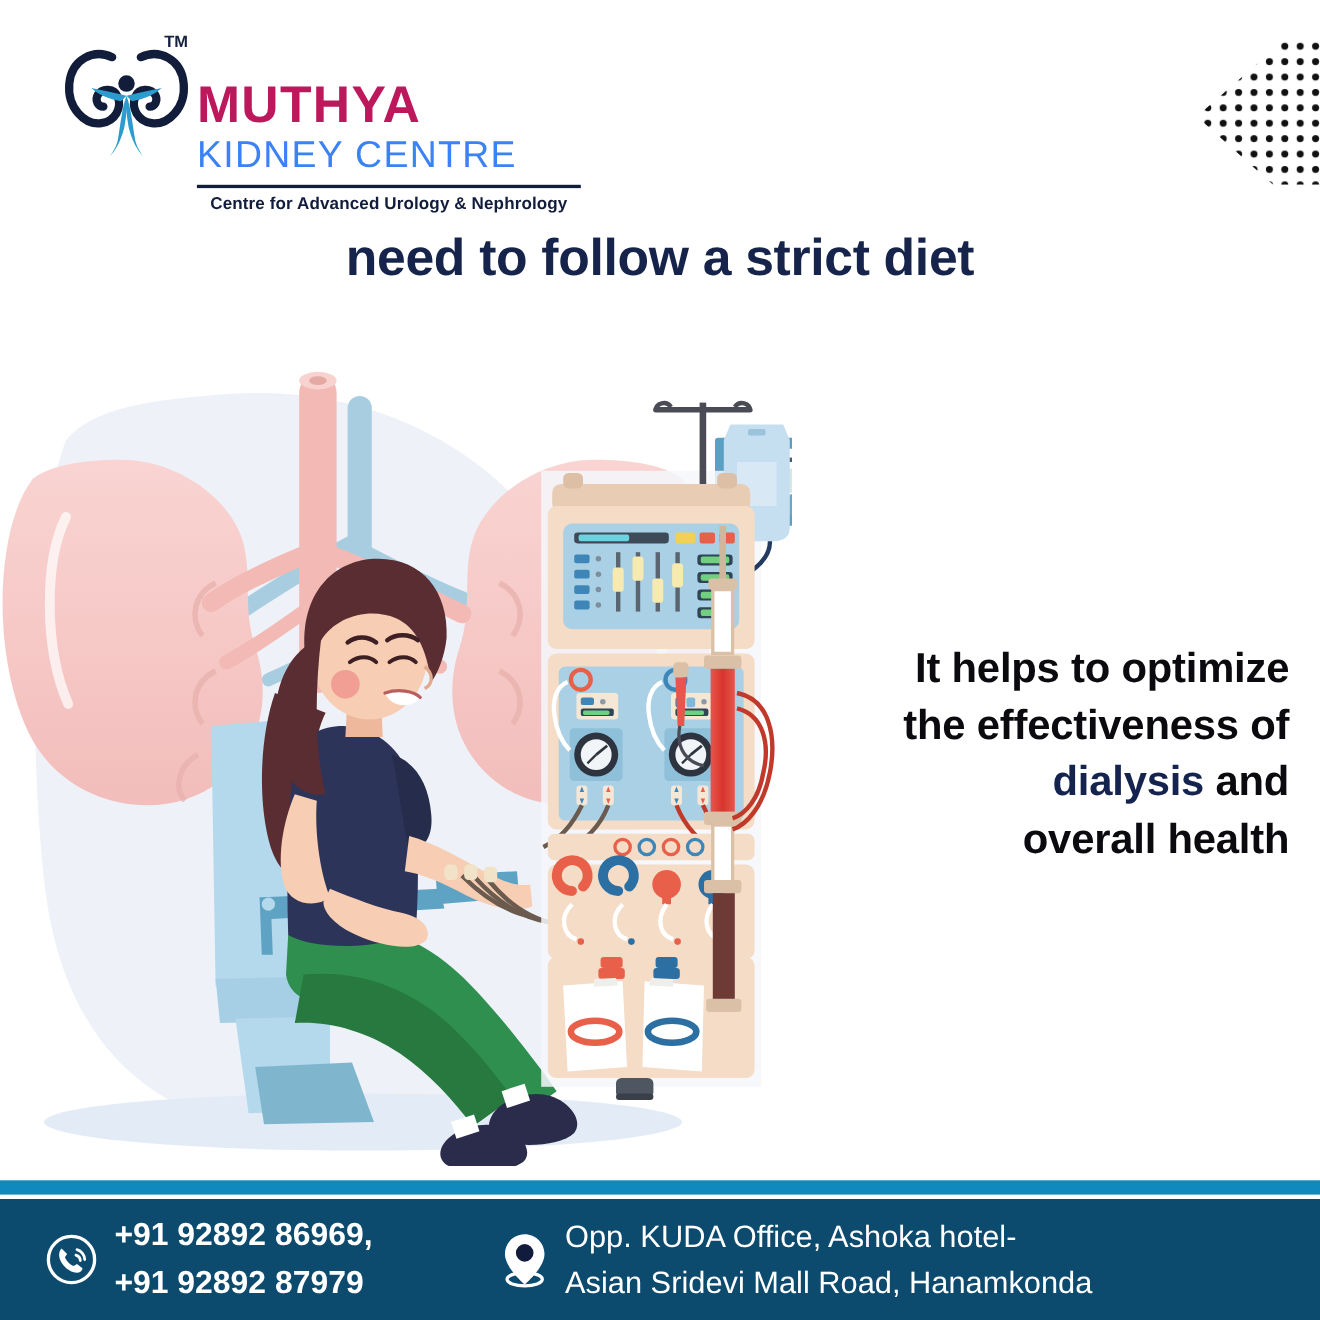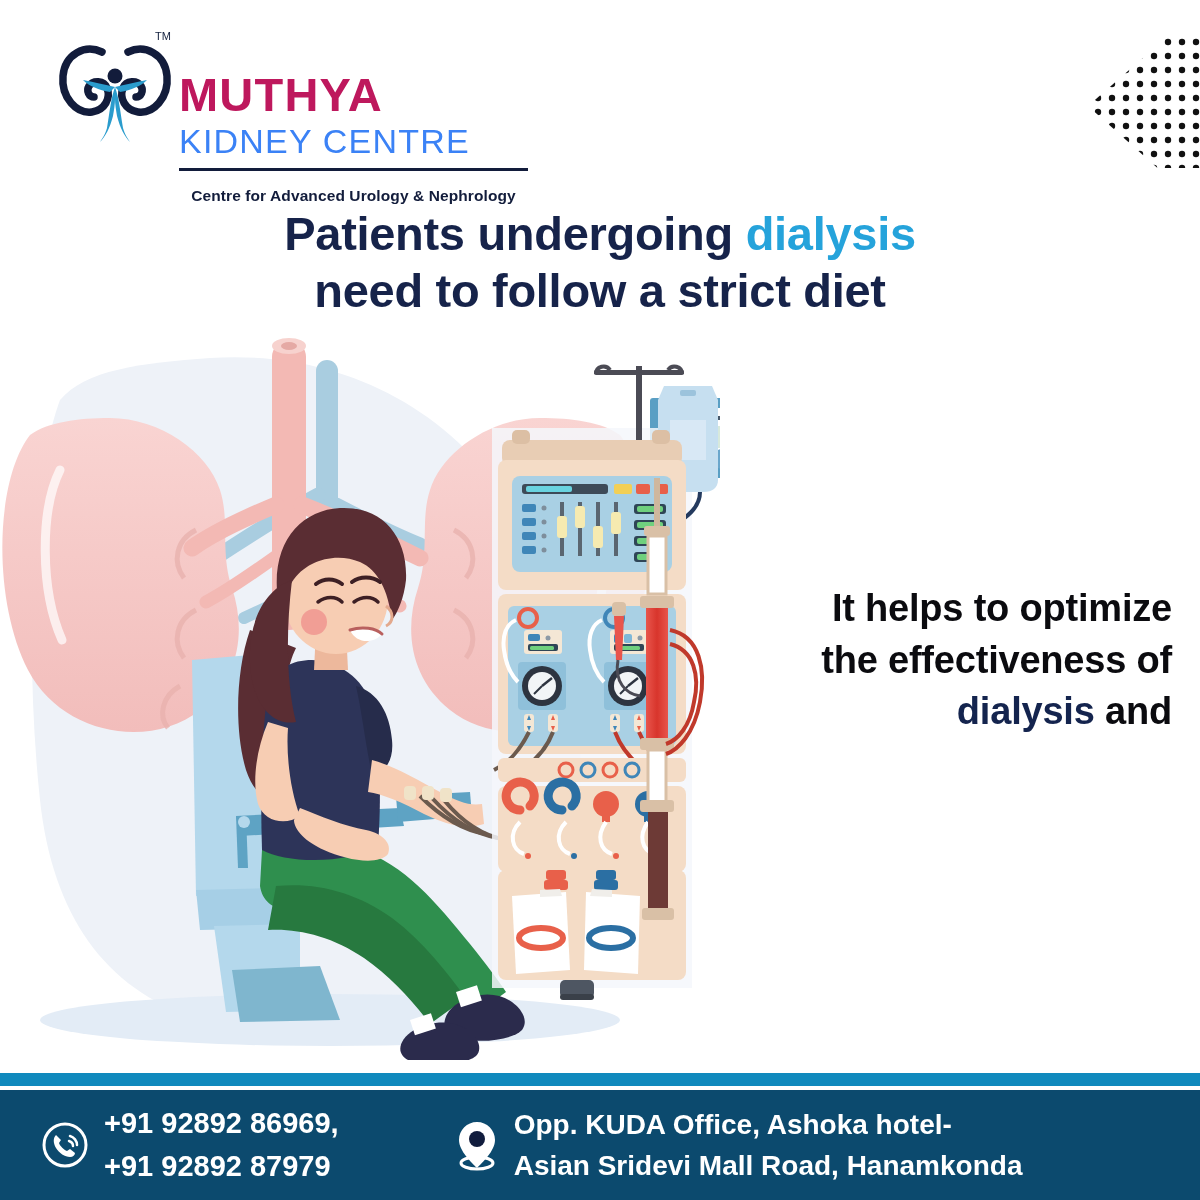--- a/index.html
+++ b/index.html
@@ -21,37 +21,37 @@
 
   
   .logo-block{
     position:absolute; left:55px; top:24px;
     display:flex; align-items:flex-start;
   }
   .logo-mark{ position:relative; width:120px; height:120px; flex:none; }
   .logo-mark svg{ display:block; }
   .logo-tm{
     position:absolute; right:4px; top:6px;
-    font-size:11px; color:#14213f; font-weight:400;
+    font-size:15px; color:#14213f; font-weight:700;
   }
   .logo-text{ margin-left:4px; padding-top:12px; }
   .logo-name{
     font-size:47px; font-weight:800; color:#be185d;
     letter-spacing:1.2px; line-height:1.02;margin-top:35px;
   }
   .logo-sub{
     font-size:34px; font-weight:400; color:#3b82f6;
     letter-spacing:1.2px; line-height:1.2; margin-top:2px;
   }
   .logo-rule{
     height:3px; background:#121c3b; margin-top:6px; width:349px;
   }
   .logo-tag{
     font-size:15.5px; font-weight:700; color:#121c3b;
-    margin-top:16px; letter-spacing:0.1px; text-align:center; width:349px;
+    margin-top:6px; letter-spacing:0.1px; text-align:center; width:349px;
   }
 
   
   .headline{
     position:absolute; left:0; top:205px; width:1200px;
     text-align:center;
     font-size:47px; font-weight:700; color:#16234a;
     line-height:1.22; letter-spacing:-0.3px;
   }
   .headline .hl-accent{ color:#25a3db; }
@@ -81,21 +81,21 @@
   }
   .foot-item{ display:flex; align-items:center; }
   .foot-phone{ margin-left:40px; }
   .foot-addr{ margin-left:115px; }
   .foot-ico{ flex:none; margin-right:14px; }
   .foot-ico svg{ display:block; }
   .foot-lines{ color:#ffffff; }
   .foot-lines div{
     font-size:29px; font-weight:700; line-height:1.48; white-space:nowrap;
   }
-  .foot-addr .foot-lines div{ font-weight:700; font-size:28px; }
+  .foot-addr .foot-lines div{ font-weight:400; font-size:28px; }
 </style>
 </head>
 <body>
 
 <div class="dot-diamond">
   <svg width="120" height="130" viewBox="0 0 120 130" aria-hidden="true">
     <defs>
       <pattern id="dots" x="0" y="0" width="14" height="14" patternUnits="userSpaceOnUse">
         <circle cx="4" cy="4" r="3.2" fill="#111111"></circle>
       </pattern>
@@ -131,23 +131,20 @@
   </div>
   <div class="logo-text">
     <div class="logo-name">MUTHYA</div>
     <div class="logo-sub">KIDNEY CENTRE</div>
     <div class="logo-rule"></div>
     <div class="logo-tag">Centre for Advanced Urology &amp; Nephrology</div>
   </div>
 </div>
 
 <div class="headline">
-  <div>
-    <span>Patients undergoing </span><span class="hl-accent">dialysis</span>
-  </div>
   <div>need to follow a strict diet</div>
 </div>
 
 <div class="illus">
 <svg width="720" height="730" viewBox="0 0 720 730" aria-hidden="true">
   <defs>
     <linearGradient id="kidGrad" x1="0" y1="0" x2="0" y2="1">
       <stop offset="0%" stop-color="#f9d4d2"></stop>
       <stop offset="100%" stop-color="#f2bdbb"></stop>
     </linearGradient>
@@ -462,20 +459,21 @@
   </g>
 </svg>
 </div>
 
 <div class="bodycopy">
   <div>It helps to optimize</div>
   <div>the effectiveness of</div>
   <div>
     <span class="bc-accent">dialysis</span><span> and</span>
   </div>
+  <div>overall health</div>
 </div>
 
 <div class="accent-strip"></div>
 
 <div class="footer">
 
   <div class="foot-item foot-phone">
     <span class="foot-ico">
       <svg width="50" height="50" viewBox="0 0 50 50" aria-hidden="true">
         <circle cx="25" cy="25" r="21" fill="none" stroke="#ffffff" stroke-width="3"></circle>

